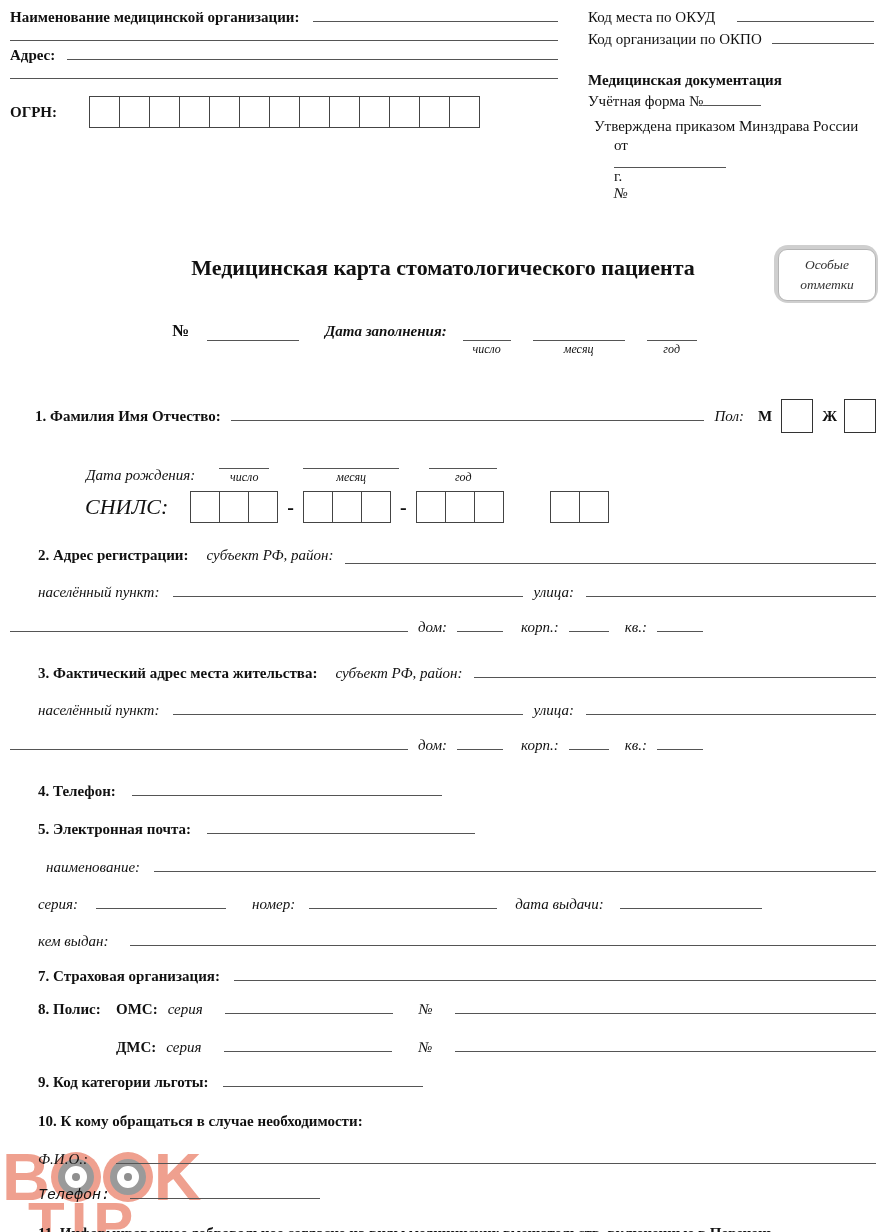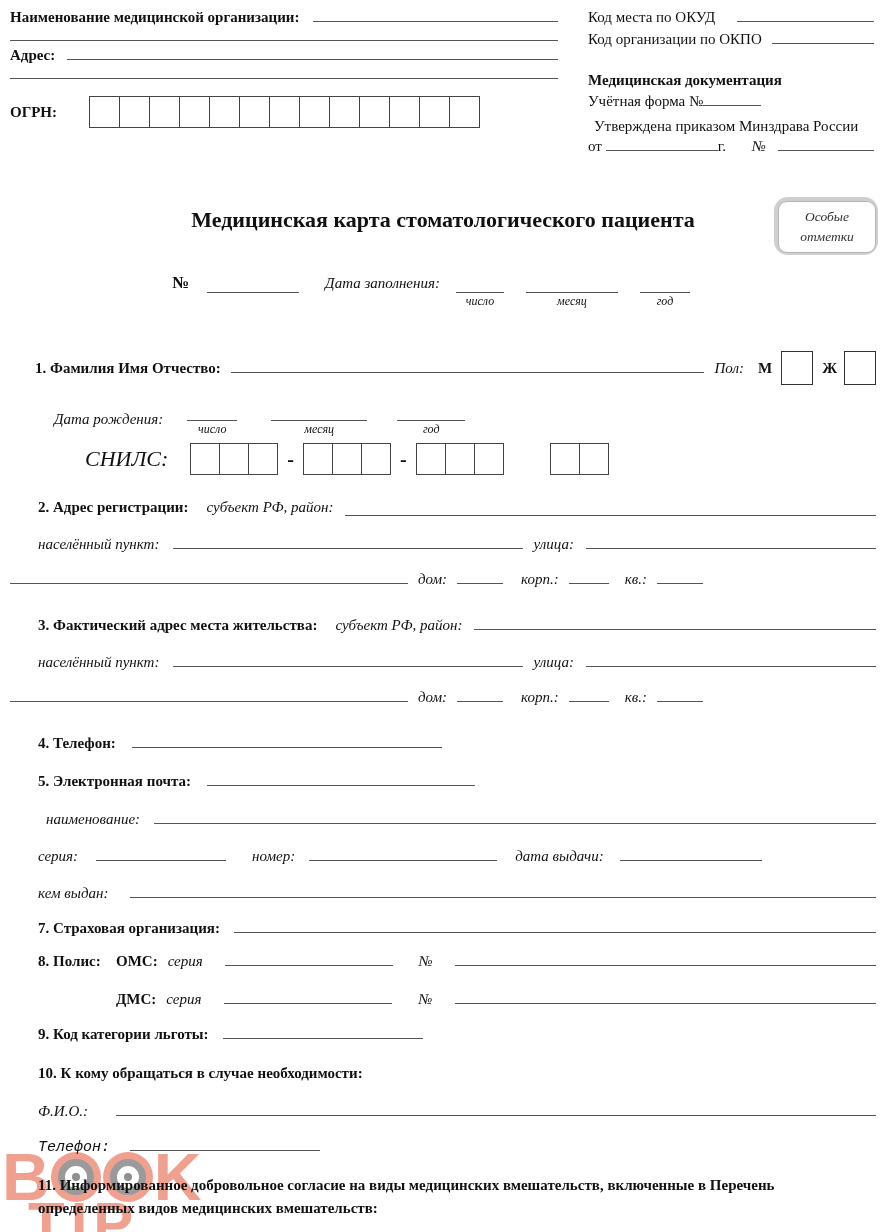--- a/index.html
+++ b/index.html
@@ -1,21 +1,21 @@
 <!DOCTYPE html>
 <html><head>
 <meta charset="utf-8">
 <style>
   html,body{margin:0;padding:0;background:#fff;}
   .page{position:relative;width:886px;height:1232px;background:#fff;overflow:hidden;
         font-family:"Liberation Serif",serif;font-size:15px;color:#111;}
   .content{position:relative;z-index:1;}
   .b{font-weight:bold;}
   .i{font-style:italic;}
-  .bi{font-weight:normal;font-style:italic;}
+  .bi{font-weight:bold;font-style:italic;}
   .row{display:flex;align-items:baseline;}
   .ln{display:inline-block;border-bottom:1px solid #555;height:13px;}
   .grow{flex:1;}
   
   .hdr{display:flex;padding:8px 10px 0 10px;}
   .hdr-left{width:548px;}
   .hdr-right{flex:1;margin-left:30px;padding-right:2px;}
   .fullline{border-bottom:1px solid #555;height:0;margin-top:14px;}
   .cells{display:flex;}
   .cell{width:29px;height:30px;border:1px solid #444;margin-left:-1px;background:#fff;}
@@ -115,21 +115,21 @@
         <div class="row" style="margin-top:4px;">
           <span>Код организации по ОКПО</span>
           <span class="ln grow" style="margin-left:10px;"></span>
         </div>
         <div style="margin-top:24px;font-weight:bold;">Медицинская документация</div>
         <div class="row" style="margin-top:3px;">
           <span>Учётная форма №</span>
           <span class="ln" style="width:58px;"></span>
         </div>
         <div style="margin-top:8px;padding-left:6px;">Утверждена приказом Минздрава России</div>
-        <div class="row" style="margin-top:2px;">
+        <div class="row" style="margin-top:2px;flex-direction:column;">
           <span>от</span>
           <span class="ln" style="width:112px;margin-left:4px;"></span>
           <span>г.</span>
           <span class="i" style="margin-left:26px;">№</span>
           <span class="ln grow" style="margin-left:12px;"></span>
         </div>
       </div>
     </div>
 
     <div class="titleblock">
@@ -163,21 +163,21 @@
     <div class="sec row" style="margin-top:42px;align-items:center;padding-left:35px;">
       <span class="b">1. Фамилия Имя Отчество:</span>
       <span class="ln grow" style="margin:0 10px 4px 10px;"></span>
       <span class="i">Пол:</span>
       <span class="b" style="margin-left:14px;">М</span>
       <span class="boxcell" style="margin-left:9px;"></span>
       <span class="b" style="margin-left:9px;">Ж</span>
       <span class="boxcell" style="margin-left:7px;"></span>
     </div>
 
-    <div class="row" style="padding-left:54px;margin-top:16px;align-items:center;">
+    <div class="row" style="padding-left:86px;margin-top:16px;align-items:flex-end;">
       <span class="i" style="line-height:20px;">Дата рождения:</span>
       <span class="dcol" style="margin:6px 0 0 24px;">
         <span class="ln" style="width:50px;"></span>
         <span class="sub">число</span>
       </span>
       <span class="dcol" style="margin:6px 0 0 34px;">
         <span class="ln" style="width:96px;"></span>
         <span class="sub">месяц</span>
       </span>
       <span class="dcol" style="margin:6px 0 0 30px;">

